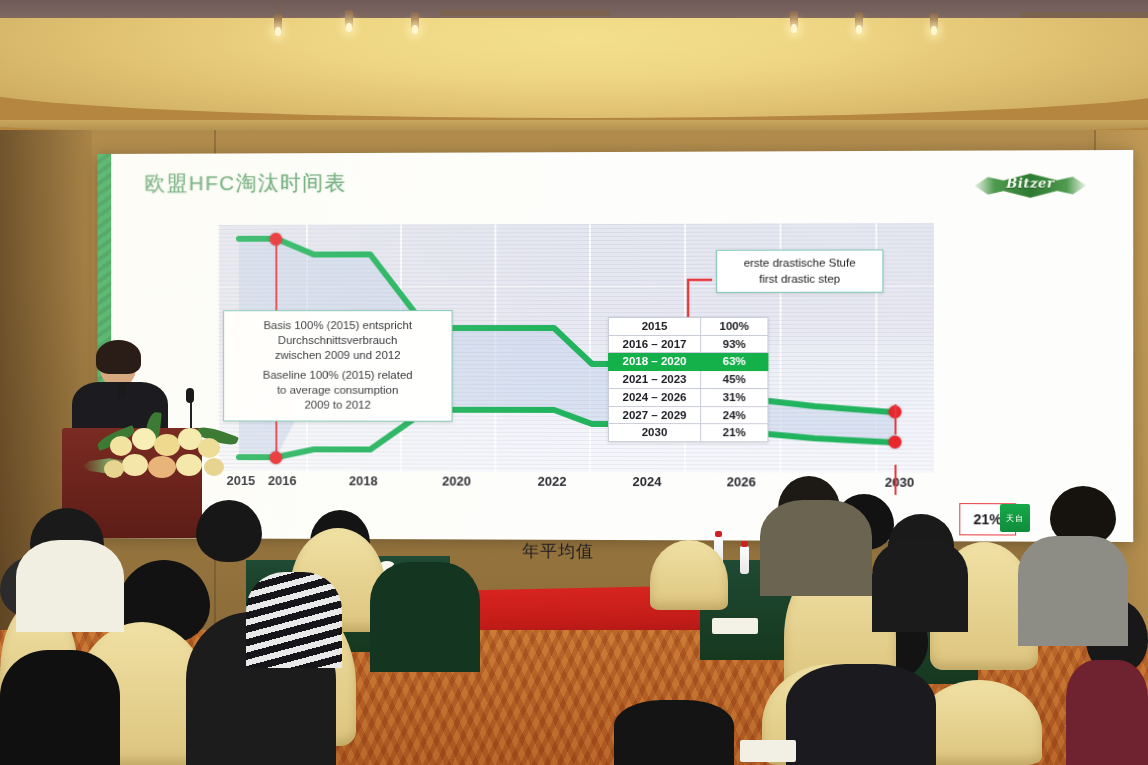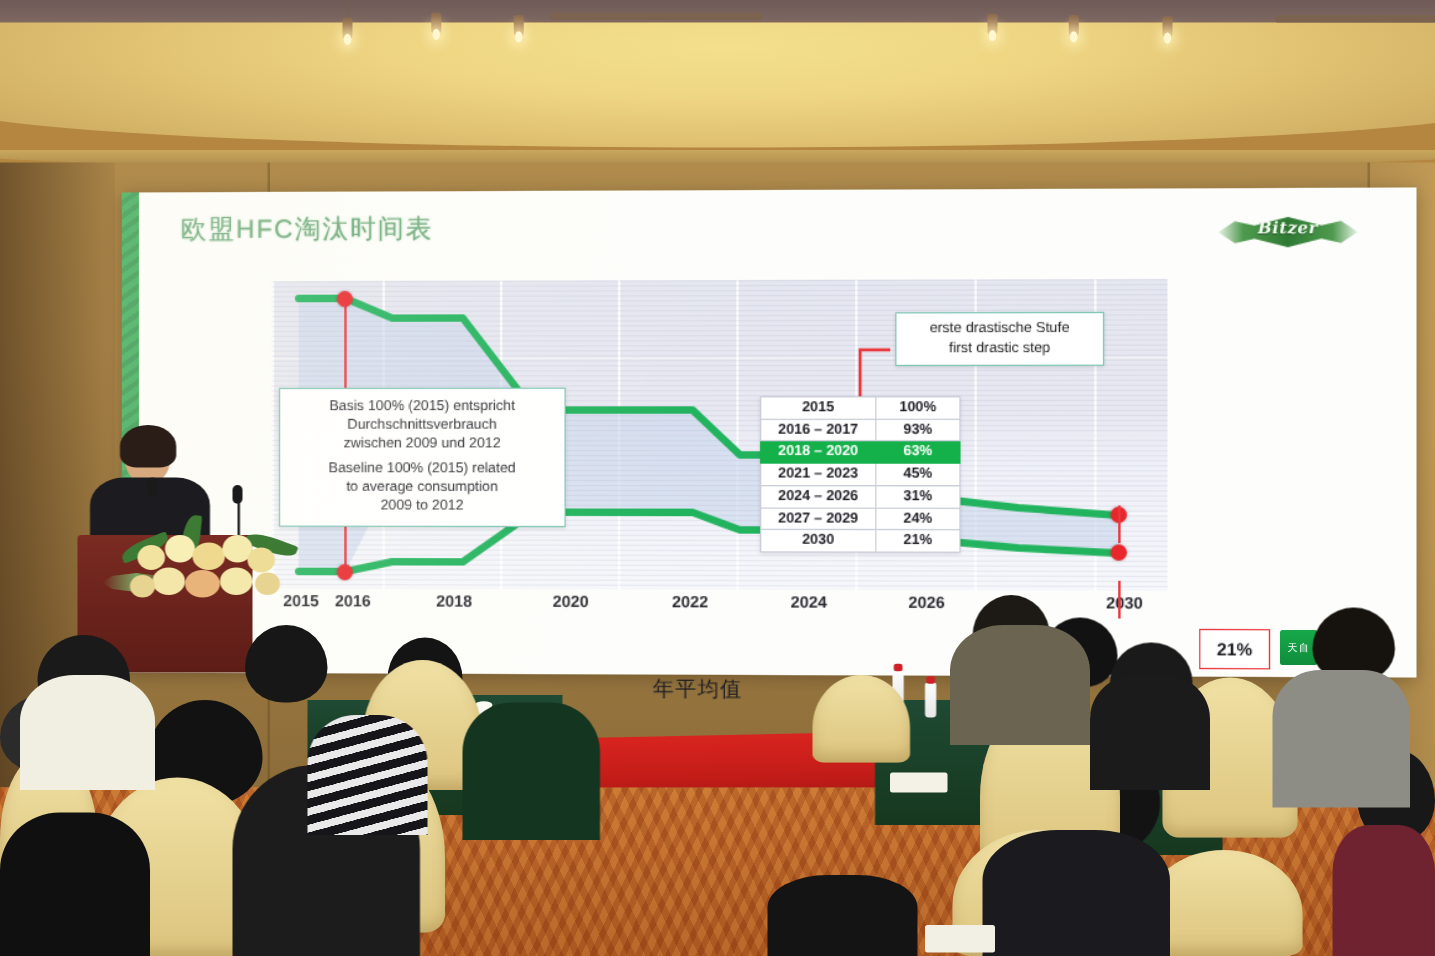--- a/index.html
+++ b/index.html
@@ -127,21 +127,21 @@
     background:linear-gradient(90deg,rgba(200,230,200,.0),#7fbb6d,rgba(200,230,200,.0));
     clip-path:polygon(0% 50%,14% 18%,50% 2%,86% 18%,100% 50%,86% 82%,50% 98%,14% 82%);opacity:.85;}
   .flowers{position:absolute;left:92px;top:410px;width:150px;height:70px;}
   .petal{position:absolute;border-radius:50%;}
   .leaf{position:absolute;background:#3d7a34;border-radius:60% 10% 60% 10%;}
 
   .mic-stand{position:absolute;width:2px;background:#222;}
   .mic-head{position:absolute;width:8px;height:15px;border-radius:4px;background:#1a1a1a;}
 
   .green-sign{position:absolute;left:1000px;top:504px;width:30px;height:28px;
-    background:linear-gradient(180deg,#17a84a,#0f8d3c);border-radius:2px;margin-left:24px;}
+    background:linear-gradient(180deg,#17a84a,#0f8d3c);border-radius:2px;}
   .green-sign span{display:block;color:#fff;font-size:8px;text-align:center;padding-top:9px;letter-spacing:1px;}
 </style>
 </head>
 <body>
 
 <div id="scene">
 
   <div class="ceiling"></div>
   <div class="ceiling-soffit"></div>
   <div class="ceiling-lip"></div>

